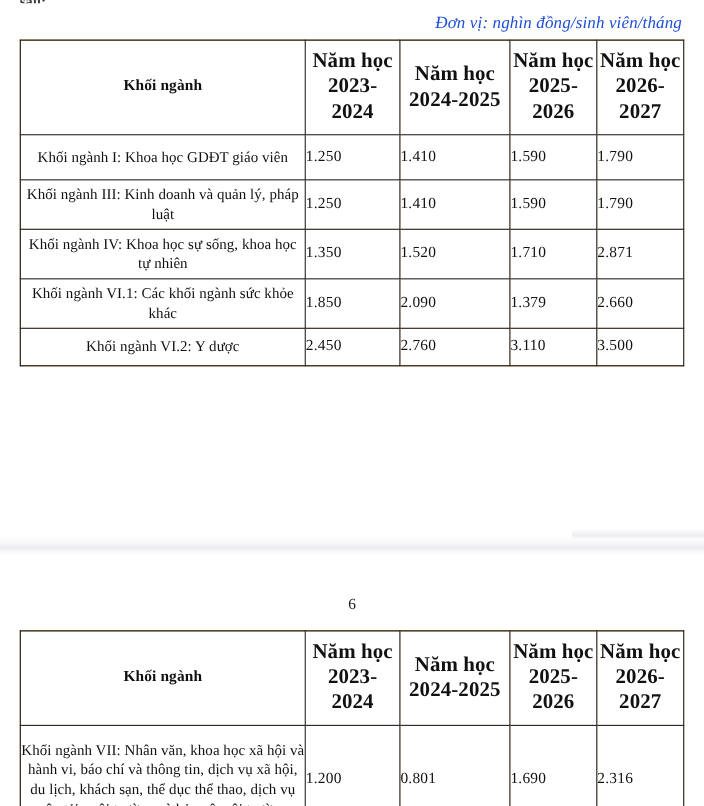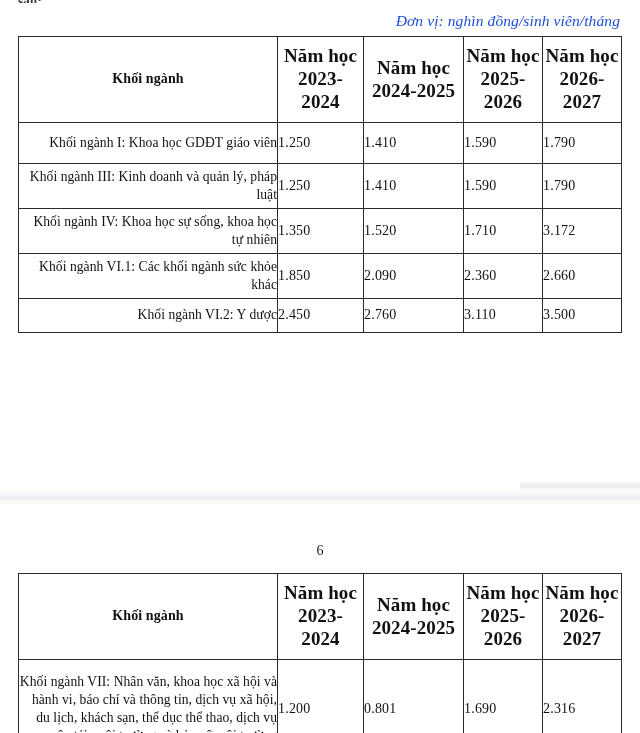--- a/index.html
+++ b/index.html
@@ -70,21 +70,21 @@
     text-align: center;
     padding: 7px 2px 8px;
     letter-spacing: 0.1px;
   }
   .fee-table th.col-group {
     font-size: 14px;
   }
   .cat-cell {
     font-size: 13.6px;
     line-height: 1.32;
-    text-align: right;
+    text-align: center;
     padding: 5px 6px 5px 9px;
     letter-spacing: 0.05px;
   }
   .num-cell {
     font-size: 14px;
     text-align: left;
     letter-spacing: 0.2px;
   }
 
   
@@ -188,27 +188,27 @@
         <td class="num-cell">1.250</td>
         <td class="num-cell">1.410</td>
         <td class="num-cell">1.590</td>
         <td class="num-cell">1.790</td>
       </tr>
       <tr style="height:45px">
         <td class="cat-cell">Khối ngành IV: Khoa học sự sống, khoa học tự nhiên</td>
         <td class="num-cell">1.350</td>
         <td class="num-cell">1.520</td>
         <td class="num-cell">1.710</td>
-        <td class="num-cell">3.172</td>
+        <td class="num-cell">2.871</td>
       </tr>
       <tr style="height:45px">
         <td class="cat-cell">Khối ngành VI.1: Các khối ngành sức khỏe khác</td>
         <td class="num-cell">1.850</td>
         <td class="num-cell">2.090</td>
-        <td class="num-cell">2.360</td>
+        <td class="num-cell">1.379</td>
         <td class="num-cell">2.660</td>
       </tr>
       <tr style="height:34px">
         <td class="cat-cell">Khối ngành VI.2: Y dược</td>
         <td class="num-cell">2.450</td>
         <td class="num-cell">2.760</td>
         <td class="num-cell">3.110</td>
         <td class="num-cell">3.500</td>
       </tr>
     </tbody>

